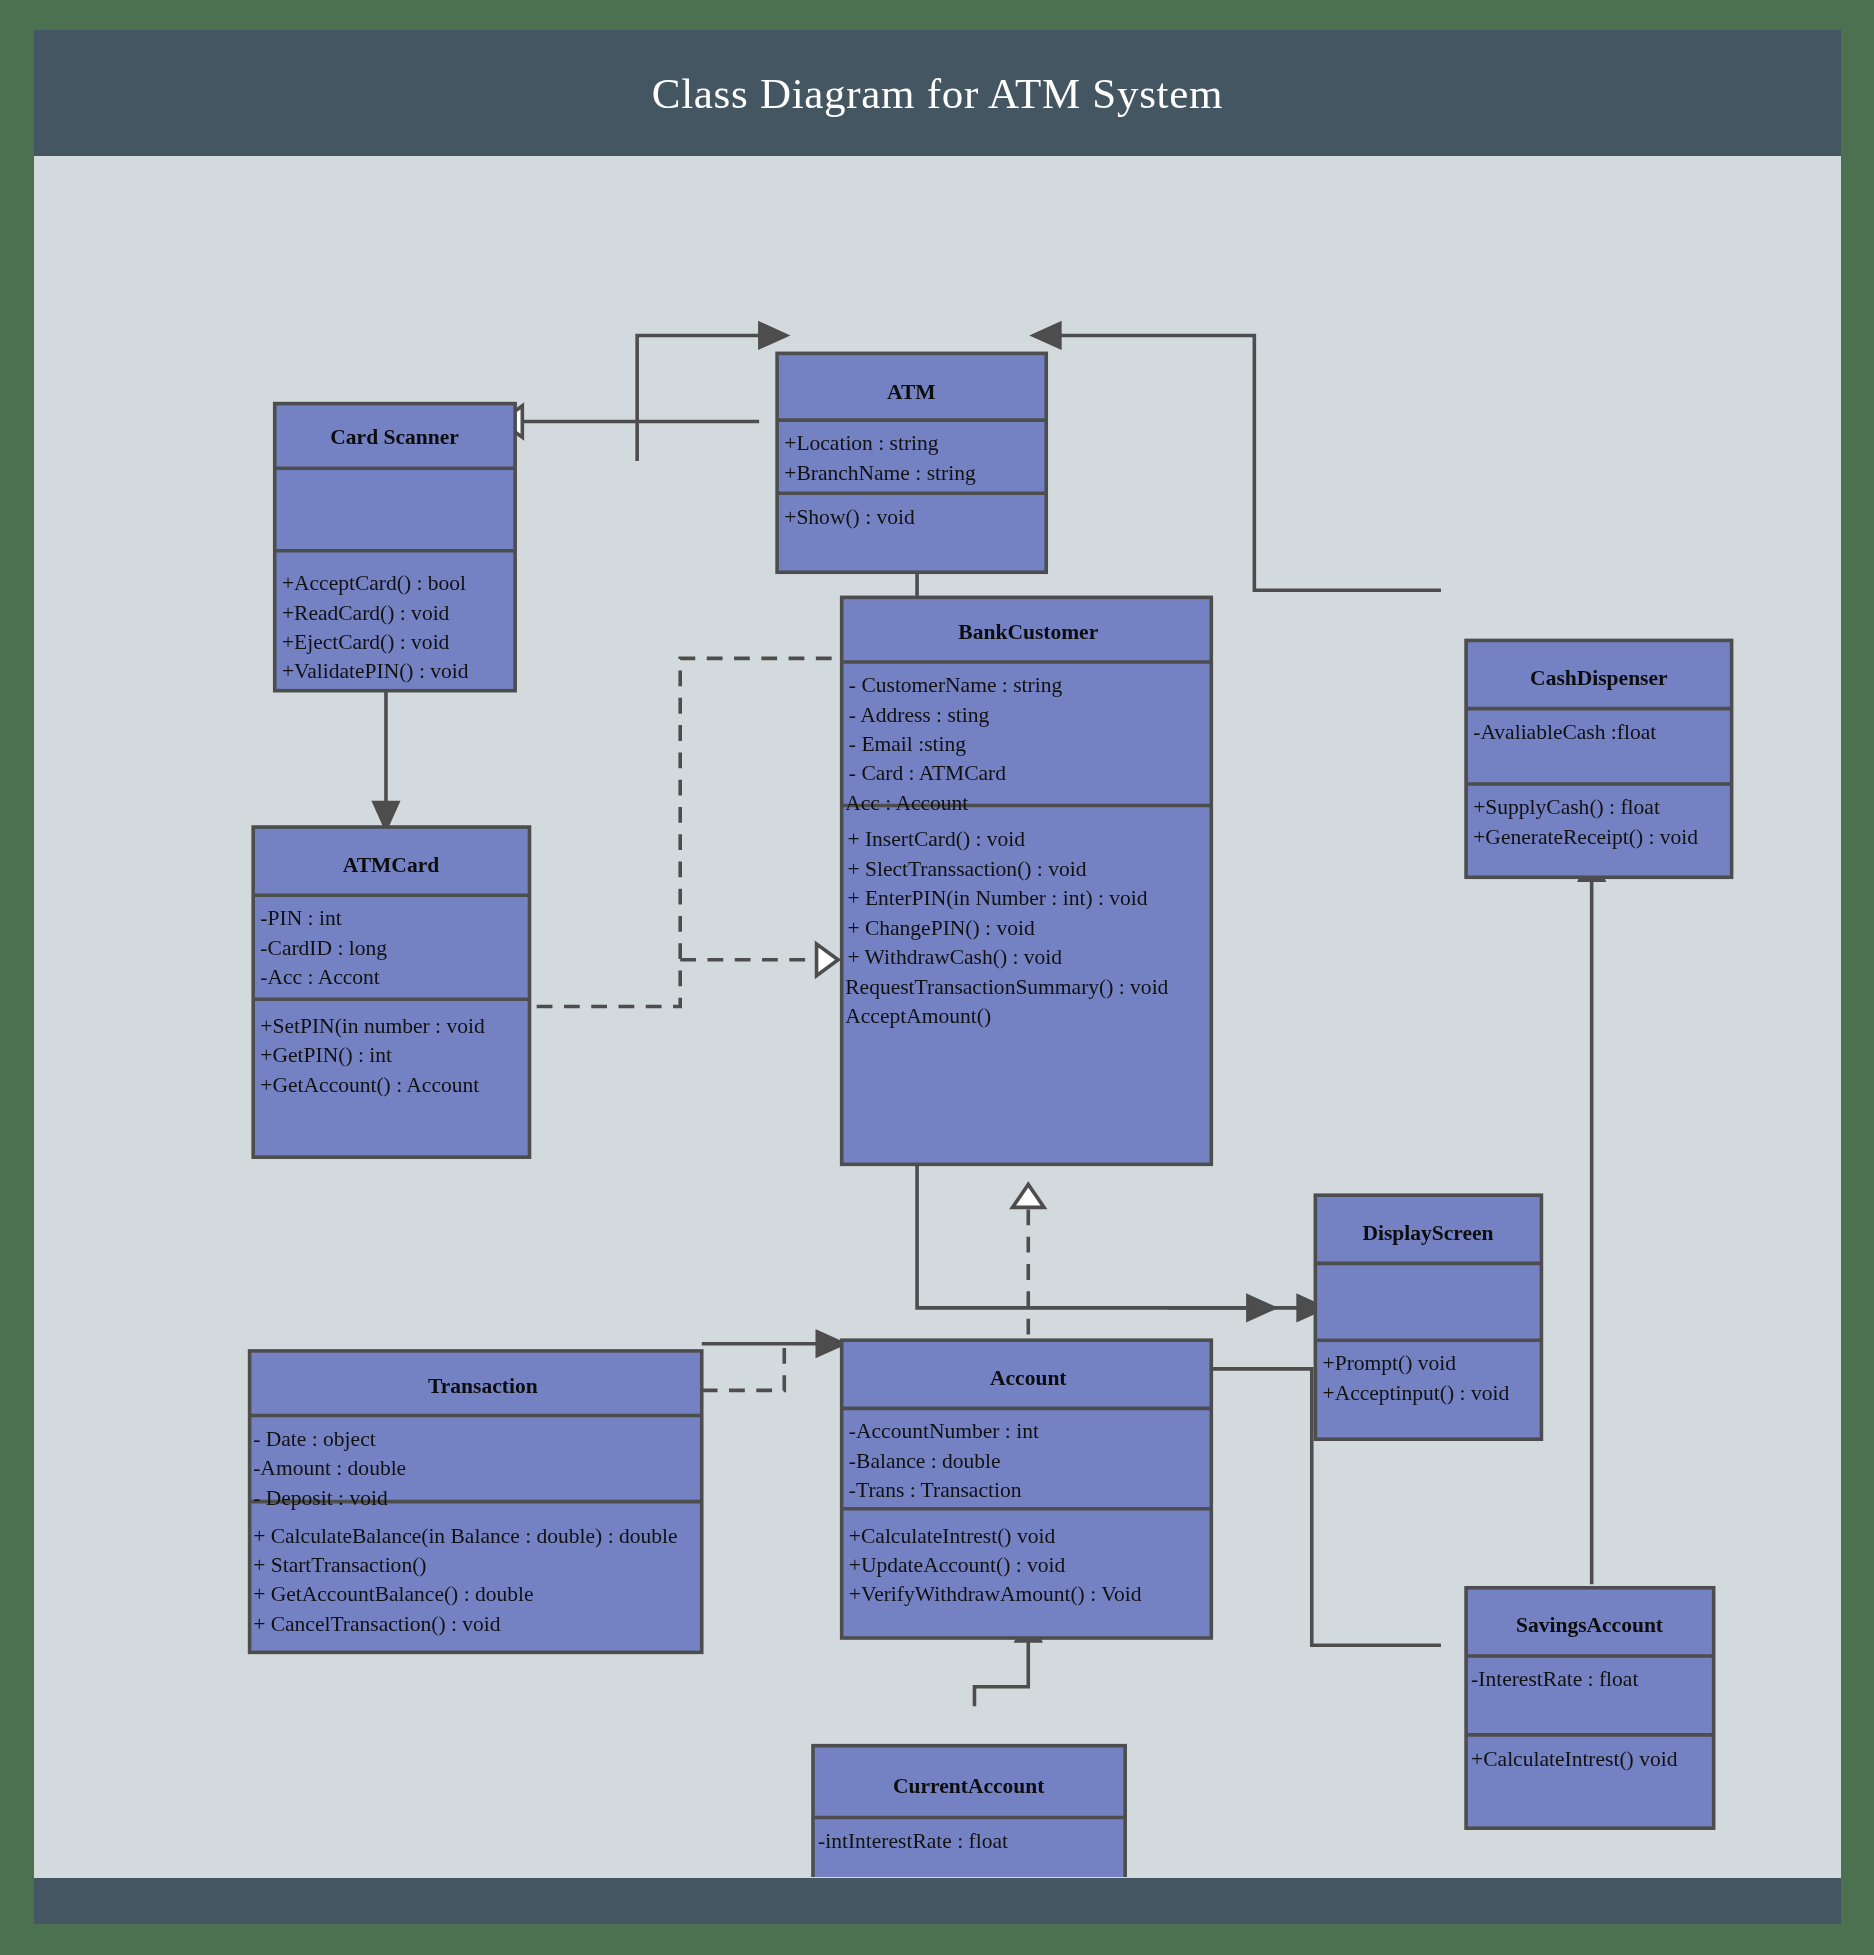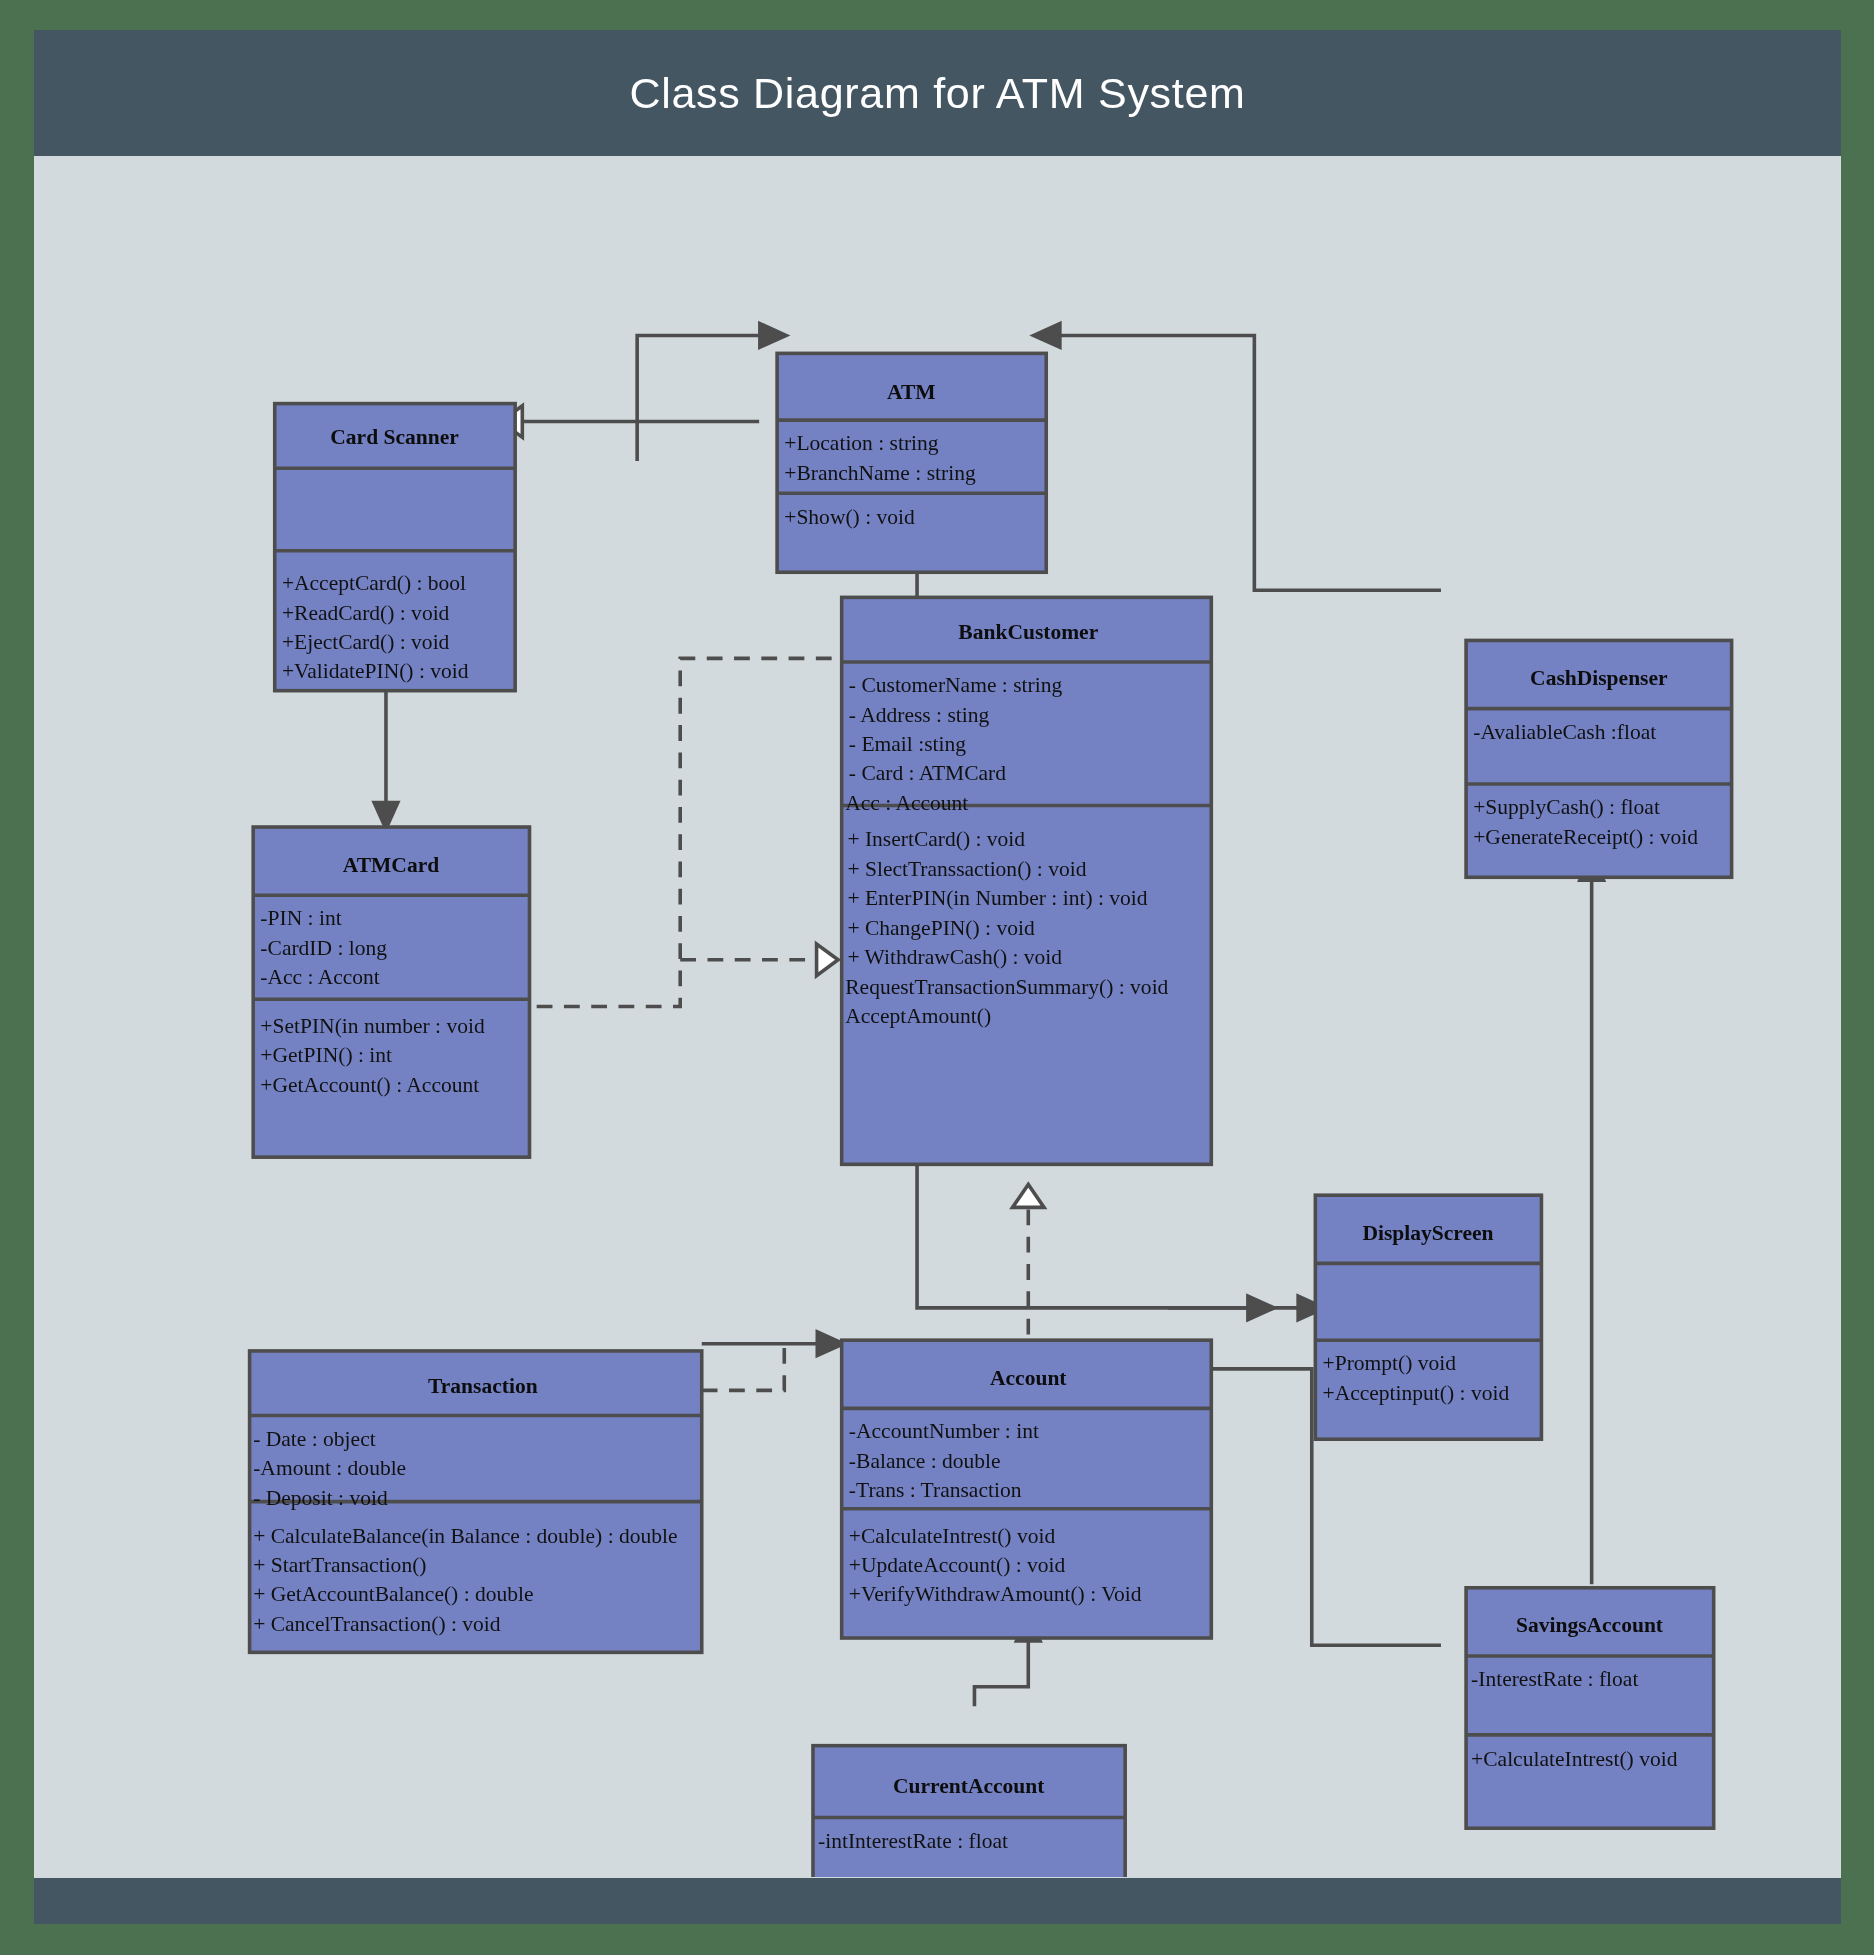--- a/index.html
+++ b/index.html
@@ -32,21 +32,21 @@
     background: #455663;
     display: flex;
     align-items: center;
     justify-content: center;
   }
   #diagram-title {
     color: #ffffff;
     font-size: 43px;
     font-weight: 400;
     letter-spacing: 0.7px;
-    font-family: Liberation Sans, sans-serif;
+    font-family: Liberation Serif, serif;
   }
   #footer-bar {
     position: absolute;
     left: 0;
     bottom: 0;
     width: 100%;
     height: 46px;
     background: #455663;
   }
   #canvas-area {

